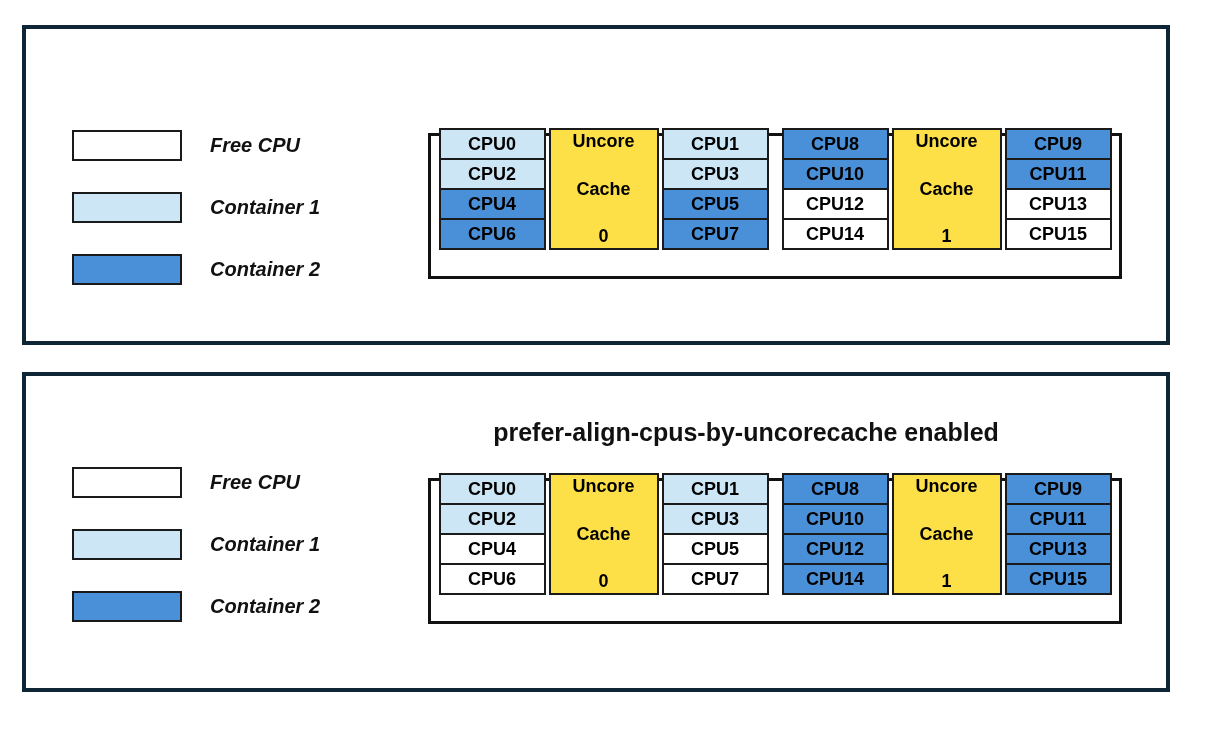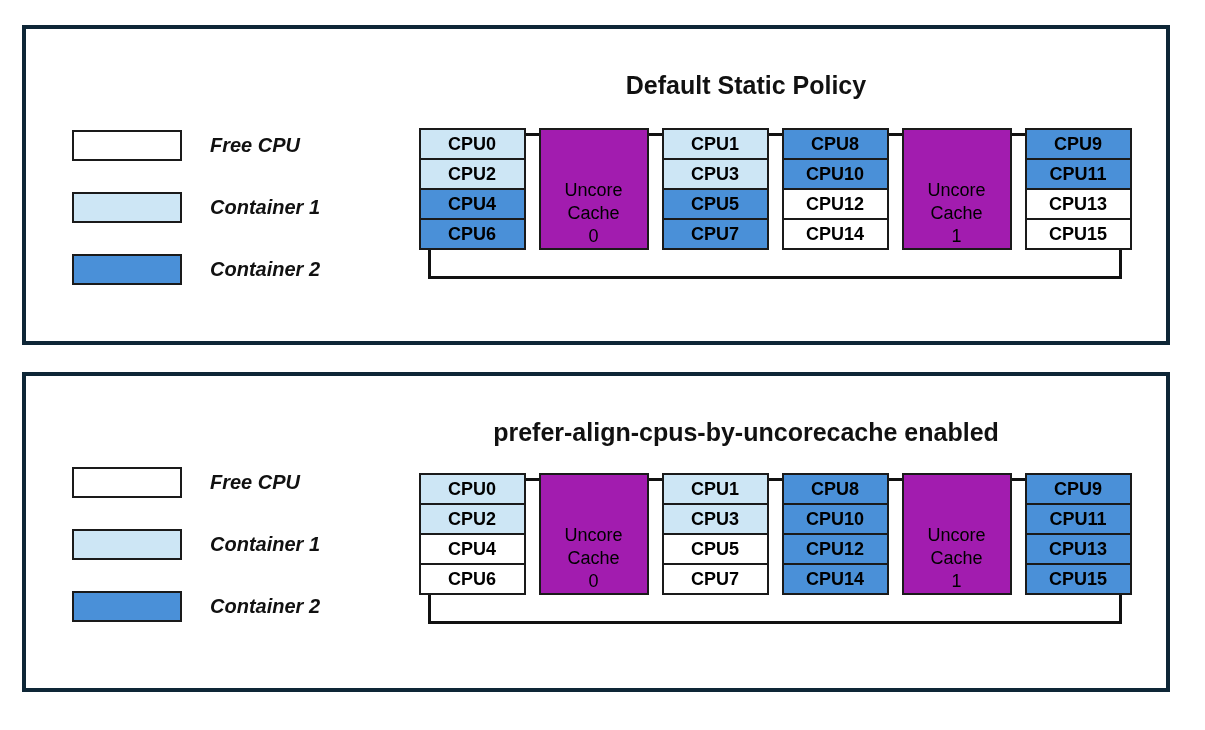--- a/index.html
+++ b/index.html
@@ -78,21 +78,21 @@
     display: flex;
     justify-content: center;
     align-items: center;
     gap: 13px;
   }
   #panel-0 .grid-box { top: 104px; }
   #panel-1 .grid-box { top: 102px; }
 
   .uncore-group {
     display: flex;
-    gap: 13px;
+    gap: 3px;
     height: 156px;
   }
   .cpu-col {
     width: 107px;
     display: flex;
     flex-direction: column;
   }
   .cpu-cell {
     height: 32px;
     margin-top: -2px;
@@ -105,39 +105,38 @@
     font-weight: bold;
     color: #000000;
   }
   .cpu-cell:first-child { margin-top: 0; }
 
   .cache-block {
     width: 110px;
     height: 122px;
     box-sizing: border-box;
     border: 2px solid #1a1a1a;
-    background: #a21caf;
+    background: #fde047;
     display: flex;
     flex-direction: column;
     align-items: center;
-    justify-content: flex-end;
+    justify-content: space-between;
     font-size: 18px;
-    font-weight: normal;
+    font-weight: bold;
     color: #000000;
     line-height: 23px;
     text-align: center;
   }
 </style>
 </head>
 <body>
 
 <div class="stage">
 
   <div class="panel" id="panel-0">
-    <div class="panel-title">Default Static Policy</div>
 
     <div class="legend">
       <div class="legend-row">
         <div class="legend-swatch" style="background: rgb(255, 255, 255);"></div>
         <div class="legend-label">Free CPU</div>
       </div>
       <div class="legend-row">
         <div class="legend-swatch" style="background: rgb(205, 230, 245);"></div>
         <div class="legend-label">Container 1</div>
       </div>

